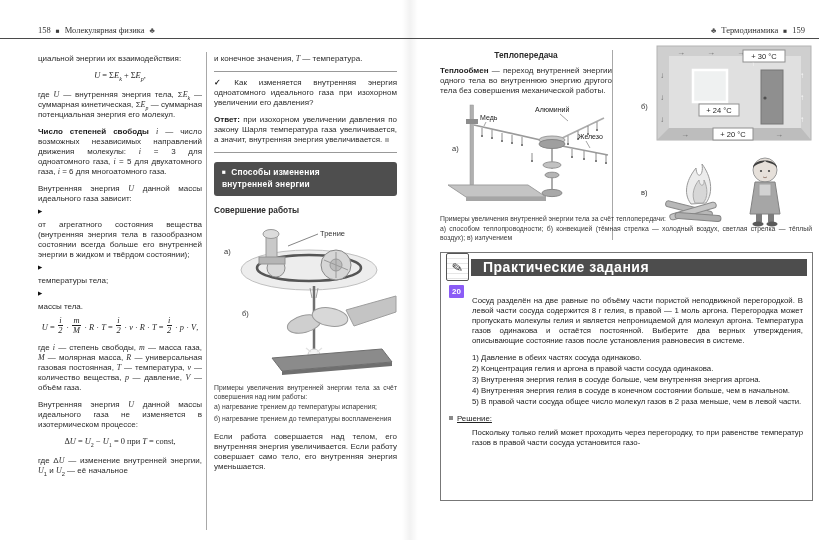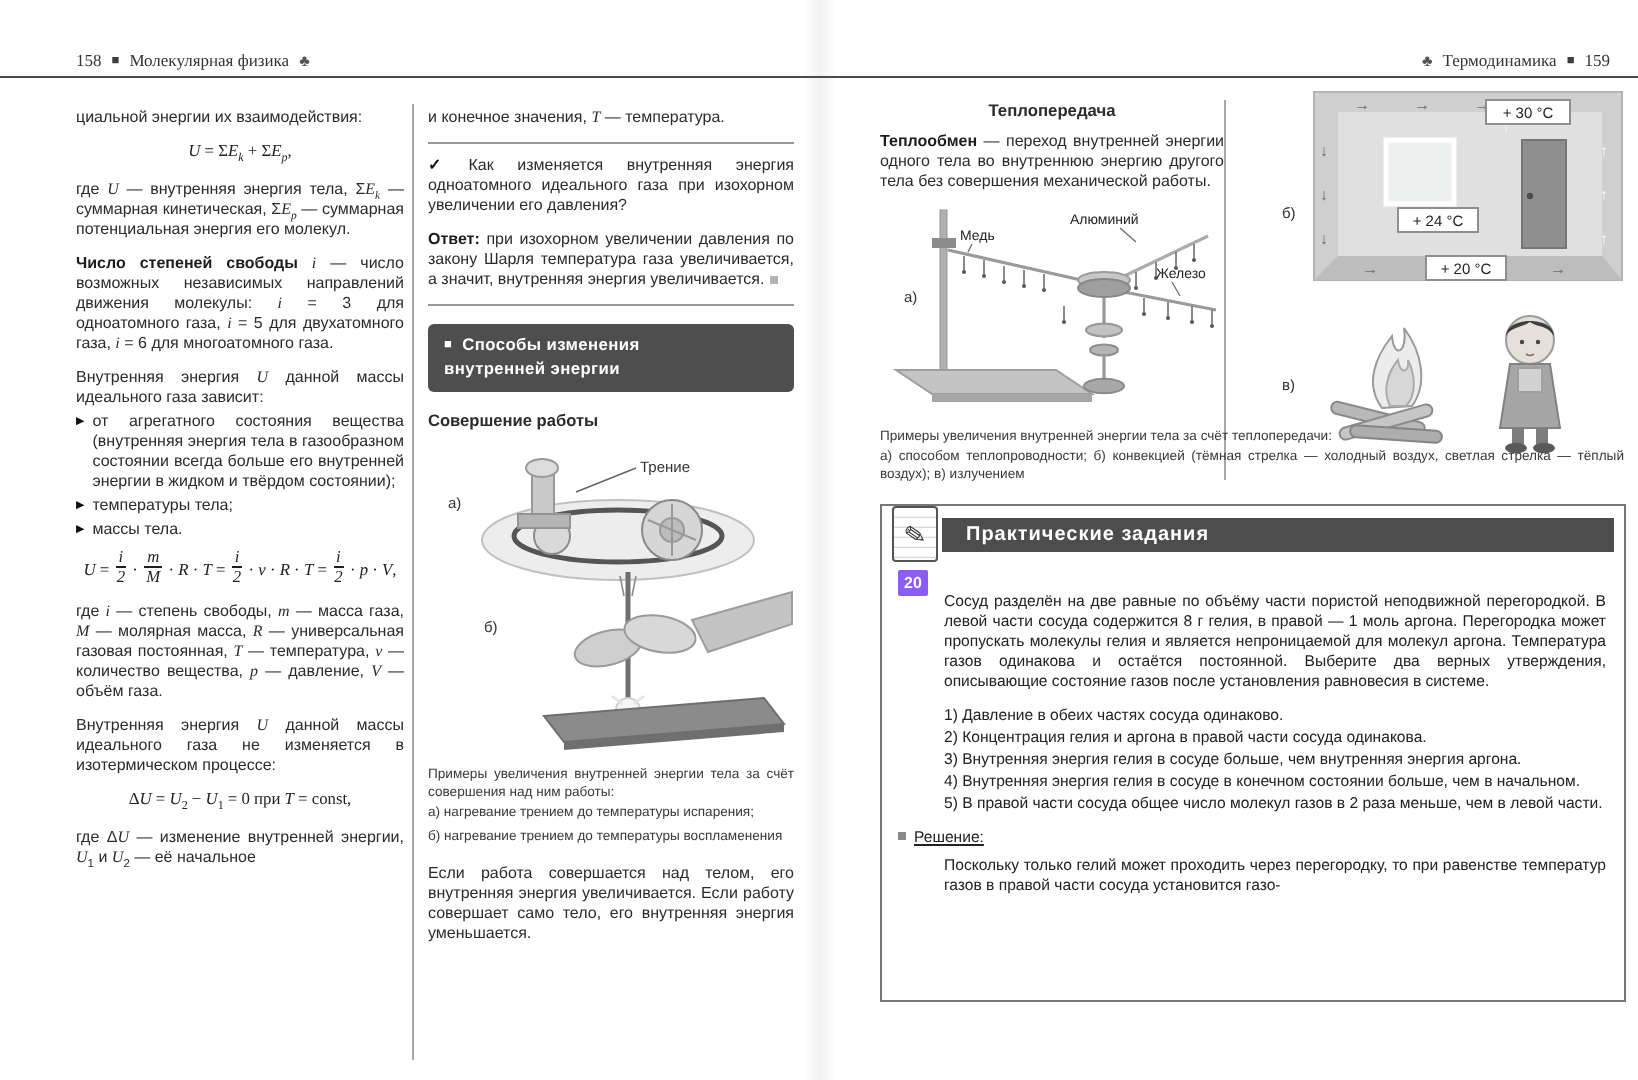--- a/index.html
+++ b/index.html
@@ -24,21 +24,21 @@
   .ldiv{position:absolute;left:206px;top:52px;width:1px;height:478px;background:#a8a8a8;}
   .lcol2{position:absolute;left:214px;top:54px;width:183px;font-size:8px;line-height:1.25;text-align:justify;}
   p{margin:0 0 7px 0;}
   b{color:#1c1c1c;}
   i,.it{font-family:"Liberation Serif",serif;font-style:italic;}
   sub{font-size:0.72em;line-height:0;}
   .formula{font-family:"Liberation Serif",serif;font-size:8.4px;text-align:center;margin:4px 0 8px;color:#1f1f1f;}
   .frac{display:inline-block;vertical-align:-0.45em;text-align:center;margin:0 1px;line-height:1;}
   .frac .num{display:block;border-bottom:0.8px solid currentColor;padding:0 1.5px 0.5px;}
   .frac .den{display:block;padding-top:0.5px;}
-  .bull{display:flex;gap:4px;margin:0 0 2px 0;}
+  .bull{display:flex;gap:4px;margin:0 0 2px 0;flex-direction:column;}
   .bglyph{flex:0 0 auto;font-size:5.5px;line-height:10px;color:#101010;}
   .qa{border-top:1px solid #999;border-bottom:1px solid #999;padding:6px 0 7px;margin:4px 0 9px;}
   .check{font-weight:bold;margin-right:4px;color:#111;}
   .endsq{display:inline-block;width:4px;height:4px;background:#b5b5b5;margin-left:3px;}
   .secbox{background:#4e4e4e;color:#fff;border-radius:3px;padding:5px 8px;font-weight:bold;
     font-size:8.4px;line-height:1.4;margin:0 0 9px 0;letter-spacing:0.2px;}
   .secbox .wsq{font-size:6.5px;margin-right:5px;vertical-align:1px;}
   .subhead{font-weight:bold;font-size:8.3px;margin:0 0 5px 0;text-align:left;}
   .caption{font-size:6.8px;line-height:1.35;color:#3a3a3a;text-align:justify;margin:3px 0 8px;}
   .figbox{position:relative;}
@@ -47,21 +47,21 @@
   .rcol1{position:absolute;left:31px;top:50px;width:172px;font-size:8px;line-height:1.28;text-align:justify;}
   .rdiv{position:absolute;left:203px;top:50px;width:1px;height:190px;background:#a8a8a8;}
   .rcol2{position:absolute;left:232px;top:44px;width:172px;}
   .figlabel{font-size:7.5px;color:#333;}
   .rcaption{position:absolute;left:31px;top:214px;width:372px;font-size:6.8px;line-height:1.4;color:#3a3a3a;text-align:justify;}
   .heading{font-weight:bold;font-size:8.4px;margin:0 0 5px 0;text-align:center;}
 
   
   .tbox{position:absolute;left:31px;top:252px;width:371px;height:247px;border:1px solid #777;background:#fff;}
   .tbar{position:absolute;top:6px;left:30px;right:5px;height:17px;background:#4d4d4d;color:#fff;
-    font-weight:bold;font-size:10px;line-height:17px;padding-left:12px;letter-spacing:0.5px;}
+    font-weight:bold;font-size:14px;line-height:17px;padding-left:12px;letter-spacing:0.5px;}
   .ticon{position:absolute;top:0px;left:5px;width:21px;height:26px;border:1px solid #555;border-radius:2px;
     background:repeating-linear-gradient(#ffffff,#ffffff 4px,#cccccc 5px);z-index:2;
     display:flex;align-items:center;justify-content:center;}
   .ticon .pen{font-size:13px;color:#333;transform:rotate(-10deg);}
   .tbody{position:absolute;top:32px;left:8px;right:9px;font-size:7.8px;line-height:1.27;text-align:justify;color:#222;}
   .trow{display:flex;gap:8px;}
   .tnum{flex:0 0 15px;height:13px;background:#8b5cf6;color:#fff;font-weight:bold;font-size:8px;
     text-align:center;line-height:13px;border-radius:1px;}
   .ttext{flex:1;margin-top:11px;}
   .opts{margin-top:8px;}

